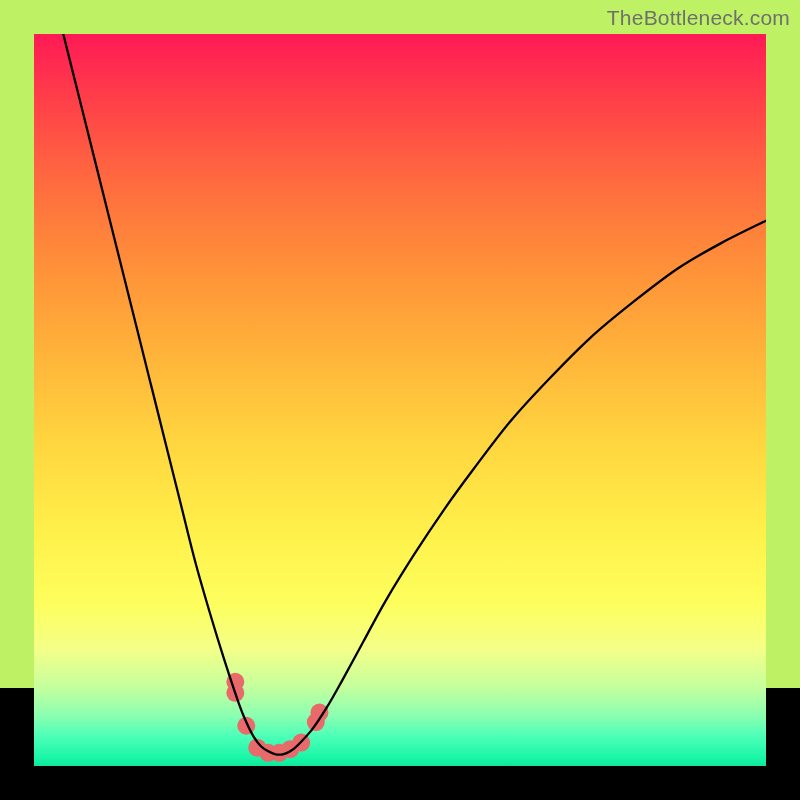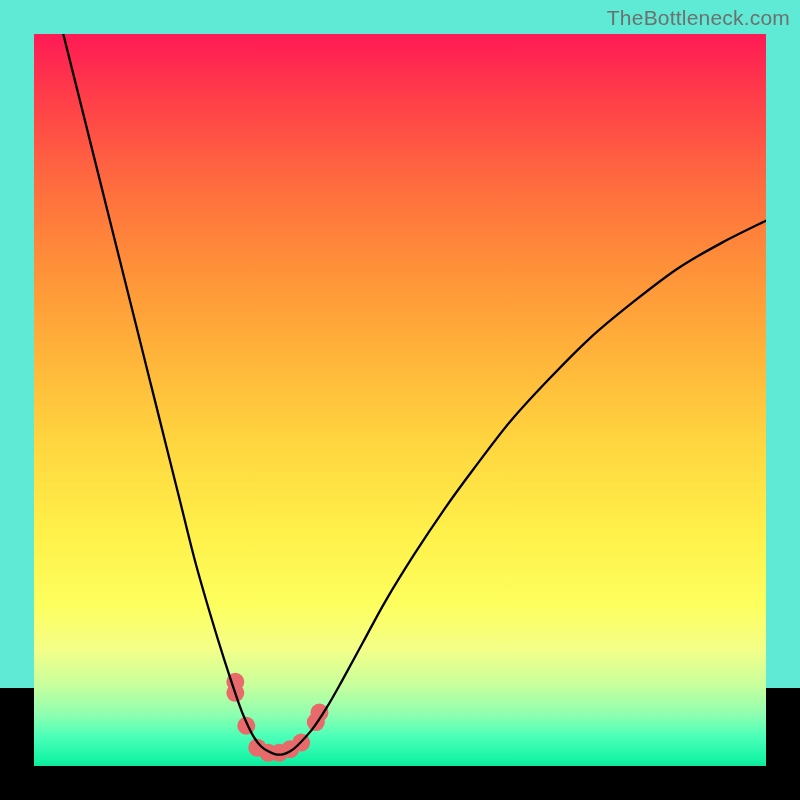--- a/index.html
+++ b/index.html
@@ -9,21 +9,21 @@
     height: 800px;
     overflow: hidden;
     background: #000;
     font-family: Arial, Helvetica, sans-serif;
   }
   .frame {
     position: absolute;
     top: 0; left: 0;
     width: 800px;
     height: 688px;
-    background: #5eead4;
+    background: #bef264;
   }
   .plot-area {
     position: absolute;
     top: 34px;
     left: 34px;
     width: 732px;
     height: 732px;
     overflow: hidden;
   }
   .gradient {

